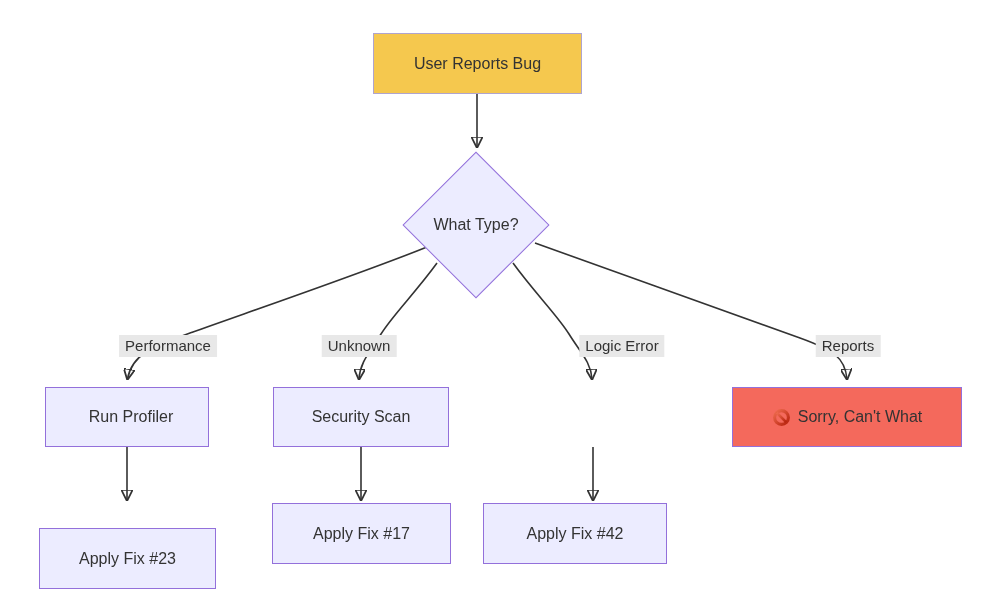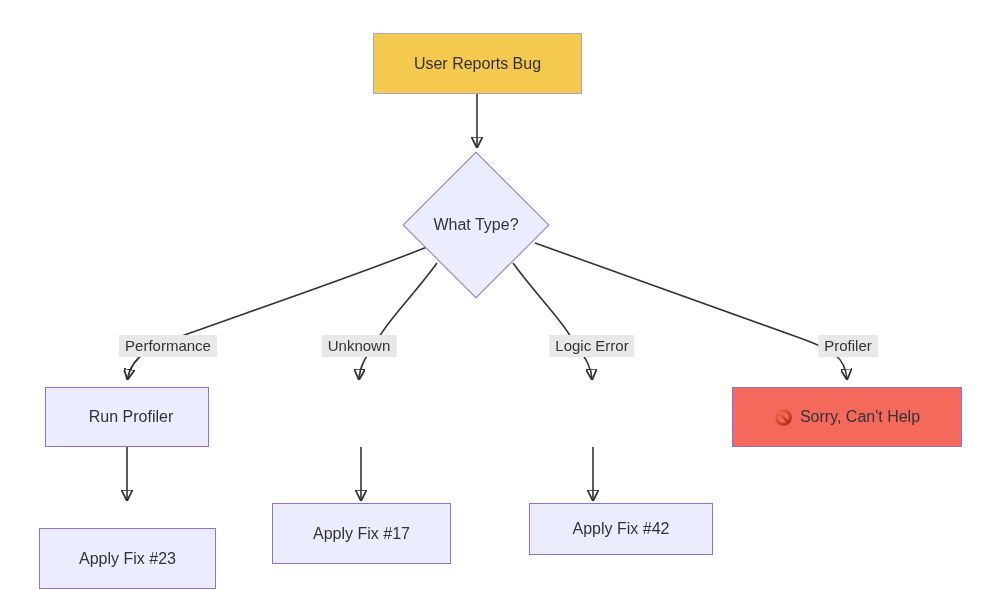--- a/index.html
+++ b/index.html
@@ -16,38 +16,38 @@
     background:#ECECFF; border:1.5px solid #9370DB;
     font-size:16px; color:#333333;
   }
   #n-user   { left:373px; top:33px;  width:209px; height:61px; background:#F5C84E; border-color:#AFA4CE; }
   #n-run    { left:45px;  top:387px; width:164px; height:60px;padding-left:8px; }
   #n-scan   { left:273px; top:387px; width:176px; height:60px; }
   #n-debug  { left:510px; top:387px; width:166px; height:60px; }
   #n-sorry  { left:732px; top:387px; width:230px; height:60px; background:#F4695C; }
   #n-fix23  { left:39px;  top:528px; width:177px; height:61px; }
   #n-fix17  { left:272px; top:503px; width:179px; height:61px; }
-  #n-fix42  { left:529px; top:503px; width:184px; height:52px; }
+  #n-fix42  { left:483px; top:503px; width:184px; height:61px; }
 
   #n-what   { left:401px; top:150px; width:150px; height:150px; background:transparent; border:none; }
   #n-what .shape {
     position:absolute; left:50%; top:50%; width:104px; height:104px;
     transform:translate(-50%,-50%) rotate(45deg);
     background:#ECECFF; border:1.5px solid #9370DB; box-sizing:border-box;
   }
   #n-what .lbl { position:relative; z-index:1; }
 
   .edge-label {
     position:absolute; z-index:2; transform:translateX(-50%);
     background:#E8E8E8; padding:2px 6px; font-size:15px; line-height:18px;
     white-space:nowrap; color:#333333;
   }
   #el-performance { left:120px; top:335px;margin-left:48px; }
   #el-security    { left:359px; top:335px; }
-  #el-logic       { left:592px; top:335px; }
+  #el-logic       { left:622px; top:335px; }
   #el-unknown     { left:848px; top:335px; }
 
   .mini-icon { flex:0 0 auto; display:inline-block; }
 </style>
 </head>
 <body>
 
 <div class="canvas">
 
   <svg class="edges" width="994" height="590" viewBox="0 0 994 590">
@@ -82,32 +82,35 @@
   <div class="edge-label" id="el-performance">
     <span>Performance</span>
   </div>
   <div class="edge-label" id="el-security">
     <span>Unknown</span>
   </div>
   <div class="edge-label" id="el-logic">
     <span>Logic Error</span>
   </div>
   <div class="edge-label" id="el-unknown">
-    <span>Profiler</span>
+    <span>Reports</span>
   </div>
 
   <div class="node" id="n-run">
     <span>Run Profiler</span>
+  </div>
+  <div class="node" id="n-scan">
+    <span>Security Scan</span>
   </div>
   <div class="node" id="n-sorry">
     <svg class="mini-icon" width="19" height="19" viewBox="0 0 19 19">
       <circle cx="9.5" cy="9.5" r="6.9" fill="none" stroke="url(#noentry)" stroke-width="3.1"></circle>
       <line x1="4.9" y1="4.9" x2="14.1" y2="14.1" stroke="url(#noentry)" stroke-width="2.7"></line>
     </svg>
-    <span>Sorry, Can't Help</span>
+    <span>Sorry, Can't What</span>
   </div>
 
   <div class="node" id="n-fix23">
     <span>Apply Fix #23</span>
   </div>
   <div class="node" id="n-fix17">
     <span>Apply Fix #17</span>
   </div>
   <div class="node" id="n-fix42">
     <span>Apply Fix #42</span>

